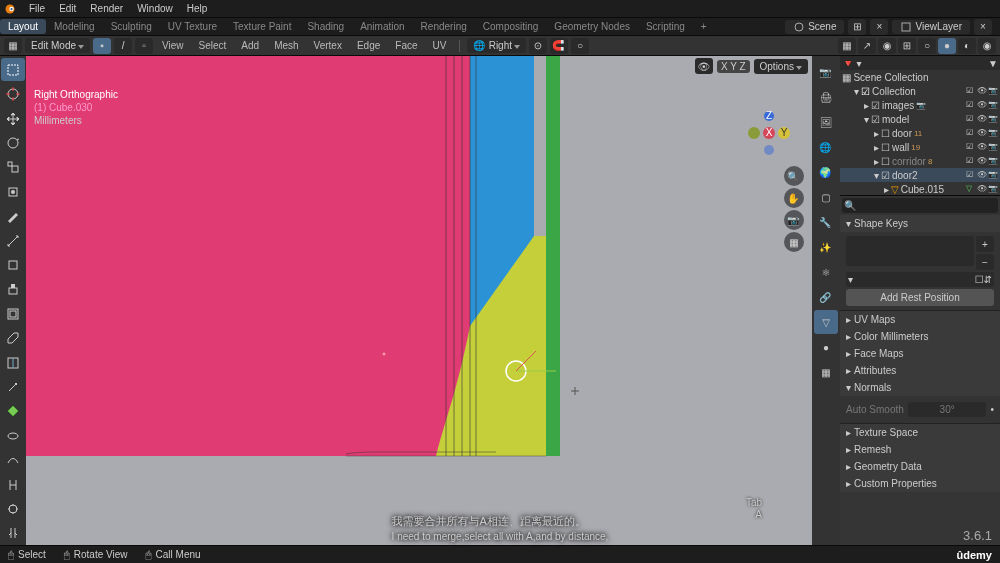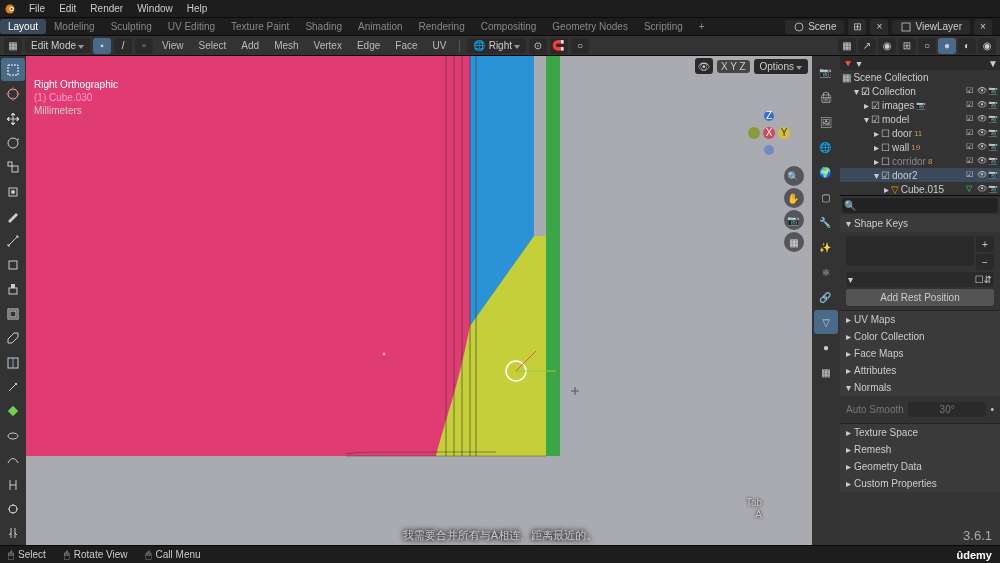--- a/index.html
+++ b/index.html
@@ -19,21 +19,21 @@
 .hdr-menu{padding:2px 6px;cursor:pointer;color:#bbb}
 .hdr-right{margin-left:auto;display:flex;gap:2px;align-items:center}
 .icon-btn{width:18px;height:16px;background:#2a2a2a;border-radius:3px;cursor:pointer;display:flex;align-items:center;justify-content:center}
 .icon-btn.blue{background:#4a6a8a}
 .main{display:flex;height:489px}
 .toolbar-left{width:26px;background:#333;display:flex;flex-direction:column;gap:1px;padding-top:2px}
 .tool{width:24px;height:24px;background:#333;cursor:pointer;display:flex;align-items:center;justify-content:center;margin:0 auto;border-radius:3px}
 .tool.active{background:#4a6a8a}
 .viewport{flex:1;background:#aaabb0;position:relative;overflow:hidden}
 .vp-top{position:absolute;top:0;right:0;height:20px;display:flex;align-items:center;gap:4px;padding:0 4px}
-.vp-info{position:absolute;top:22px;left:8px;color:#fff;font-size:9px;line-height:1.3}
+.vp-info{position:absolute;top:32px;left:8px;color:#fff;font-size:9px;line-height:1.3}
 .vp-info div:first-child{color:#fff}
 .vp-gizmo{position:absolute;top:50px;right:16px}
 .vp-navbtns{position:absolute;top:110px;right:8px;display:flex;flex-direction:column;gap:2px}
 .nav-btn{width:20px;height:20px;background:#55565a;border-radius:50%;cursor:pointer;display:flex;align-items:center;justify-content:center;color:#ddd;font-size:10px}
 .shape-area{position:absolute;top:0;left:0;right:0;bottom:0}
 .hotkey{position:absolute;bottom:24px;right:50px;color:#fff;font-size:15px;text-align:right;line-height:1.2;text-shadow:0 0 3px #000}
 .sidebar-right{width:28px;background:#333;display:flex;flex-direction:column;gap:1px;padding-top:4px}
 .side-tab{width:24px;height:24px;cursor:pointer;display:flex;align-items:center;justify-content:center;margin:0 auto;border-radius:3px}
 .side-tab.active{background:#4a6a8a}
 .panel-right{width:160px;background:#333;display:flex;flex-direction:column}
@@ -73,21 +73,21 @@
     <span>Render</span>
     <span>Window</span>
     <span>Help</span>
   </div>
 </div>
 
 <div class="workspace-row">
   <span class="ws-tab active">Layout</span>
   <span class="ws-tab">Modeling</span>
   <span class="ws-tab">Sculpting</span>
-  <span class="ws-tab">UV Editing</span>
+  <span class="ws-tab">UV Texture</span>
   <span class="ws-tab">Texture Paint</span>
   <span class="ws-tab">Shading</span>
   <span class="ws-tab">Animation</span>
   <span class="ws-tab">Rendering</span>
   <span class="ws-tab">Compositing</span>
   <span class="ws-tab">Geometry Nodes</span>
   <span class="ws-tab">Scripting</span>
   <span class="ws-tab">+</span>
   <div class="ws-right">
     <div class="ws-field">
@@ -465,21 +465,21 @@
             </div>
           <div class="prop-btn">Add Rest Position</div>
         </div>
       </div>
       <div class="prop-head">
           <span>▸</span>
           <span>UV Maps</span>
         </div>
       <div class="prop-head">
           <span>▸</span>
-          <span>Color Collection</span>
+          <span>Color Millimeters</span>
         </div>
       <div class="prop-head">
           <span>▸</span>
           <span>Face Maps</span>
         </div>
       <div class="prop-head">
           <span>▸</span>
           <span>Attributes</span>
         </div>
       <div class="prop-section">
@@ -523,15 +523,16 @@
       <span>Rotate View</span>
     </div>
   <div class="status-item">
       <span>🖱</span>
       <span>Call Menu</span>
     </div>
 </div>
 
 <div class="subtitle">
   <span class="cn">我需要合并所有与A相连、距离最近的。</span>
+  <span>I need to merge,select all with A,and by distance,</span>
 </div>
 <div class="version">3.6.1</div>
 <div class="watermark">ûdemy</div>
 
 </body></html>

